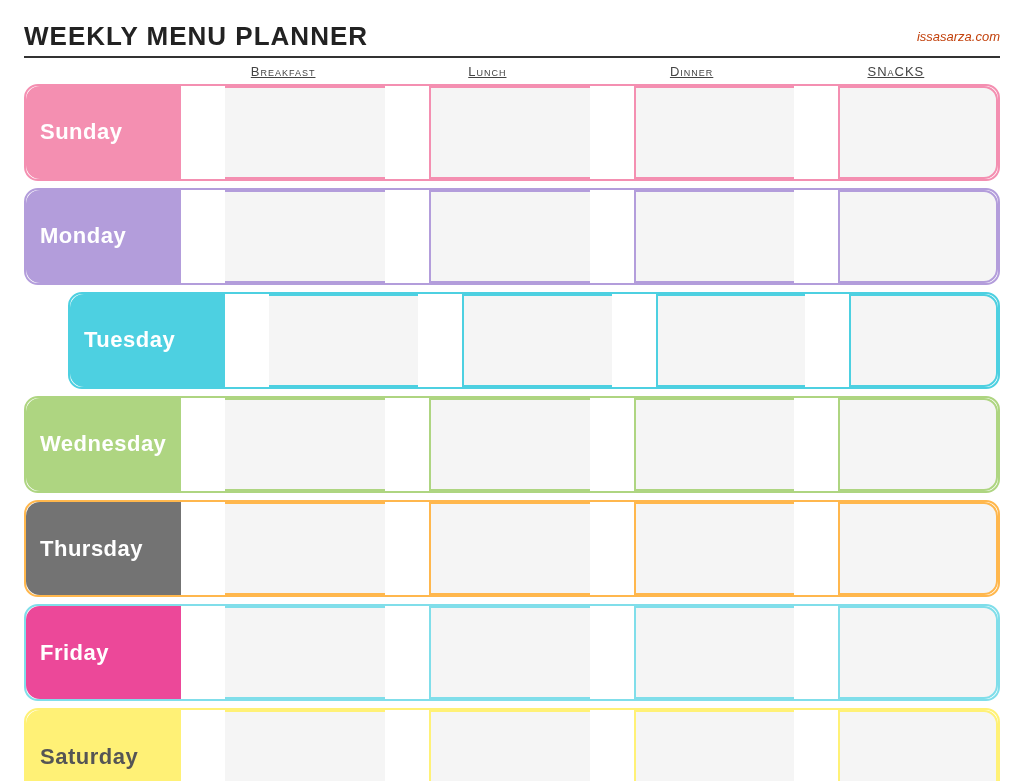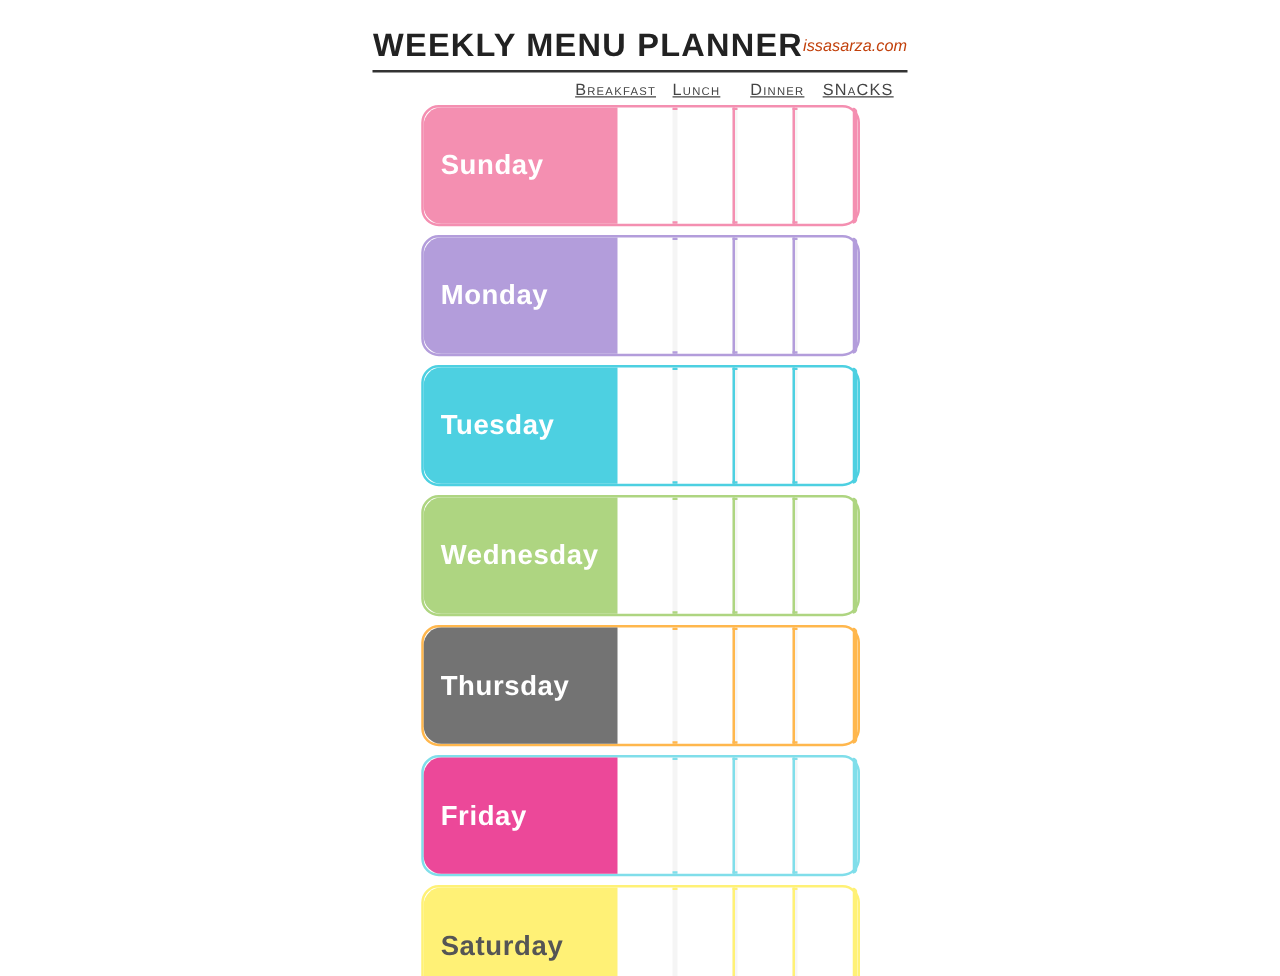--- a/index.html
+++ b/index.html
@@ -15,21 +15,20 @@
       justify-content: center;
     }
 
     .planner {
       width: 1000px;
       height: 760px;
       background: #fff;
       padding: 10px 12px;
       display: flex;
       flex-direction: column;
-      align-items: center;
     }
 
     .header-row {
       display: flex;
       align-items: center;
       justify-content: space-between;
       border-bottom: 2px solid #333;
       padding-bottom: 4px;
       margin-bottom: 6px;
     }
@@ -155,21 +154,21 @@
     .row-friday .day-cell + .day-cell { border-left-color: #80deea; }
     .row-saturday .day-cell + .day-cell { border-left-color: #fff176; }
 
     
     .day-row {
       border: 2px solid transparent;
     }
 
     .row-sunday { border-color: #f48fb1; }
     .row-monday { border-color: #b39ddb; }
-    .row-tuesday { border-color: #4dd0e1; }
+    .row-tuesday { border-color: #4dd0e1; margin-left: 44px; }
     .row-wednesday { border-color: #aed581; }
     .row-thursday { border-color: #ffb74d; }
     .row-friday { border-color: #80deea; }
     .row-saturday { border-color: #fff176; }
   </style>
 </head>
 <body>
 
 <div class="planner">
   <div class="header-row">

